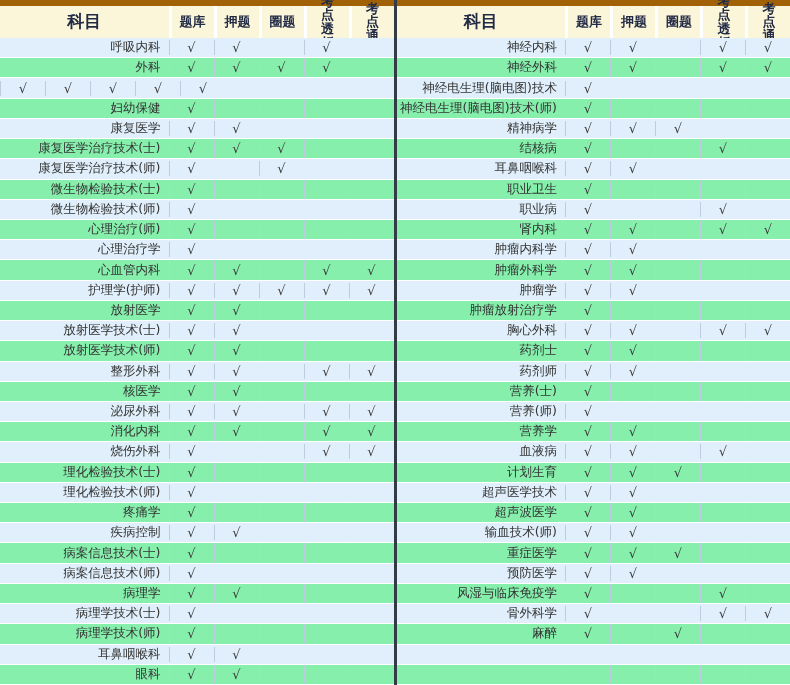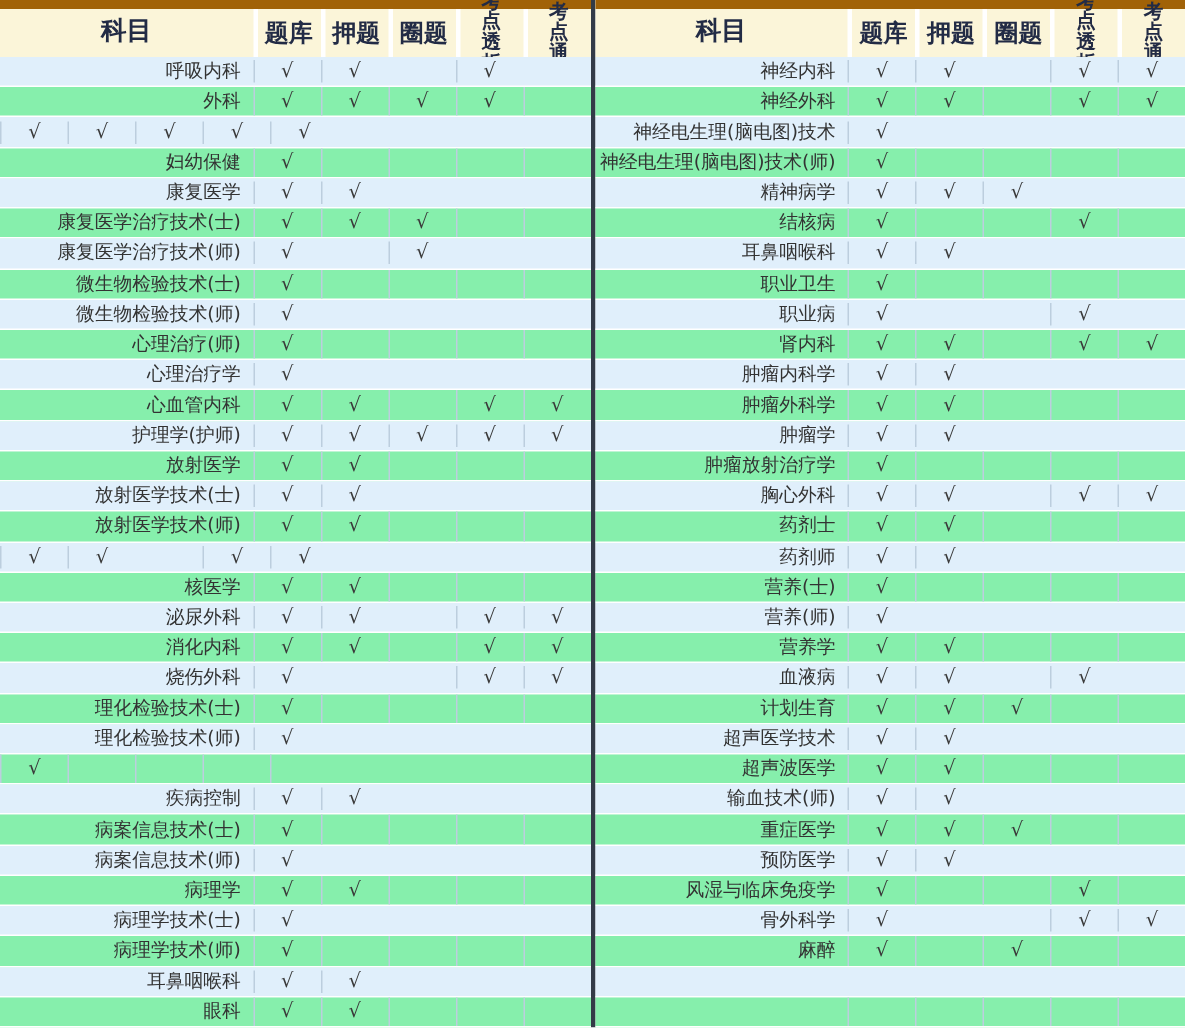--- a/index.html
+++ b/index.html
@@ -27,21 +27,21 @@
     background: #FBF5D9;
     border-top: 6px solid #a16207;
     align-items: stretch;
   }
   .th {
     display: flex;
     align-items: center;
     justify-content: center;
     color: #222b45;
     font-weight: bold;
-    font-size: 16px;
+    font-size: 13px;
     text-align: center;
     line-height: 1.05;
   }
   .th + .th { border-left: 3px solid #ffffff; }
   .th-subject { flex: 1; font-size: 17px; }
   .th-val { width: 45px; }
   .th-2line { font-size: 13px; padding: 0 12px; }
   .tbody {
     flex: 1;
     display: flex;
@@ -213,20 +213,21 @@
         </div>
         <div class="row even">
           <div class="cell subject">放射医学技术(师)</div>
           <div class="cell val">√</div>
           <div class="cell val">√</div>
           <div class="cell val"></div>
           <div class="cell val"></div>
           <div class="cell val"></div>
         </div>
         <div class="row odd">
+          <div class="cell subject">整形外科</div>
           <div class="cell val">√</div>
           <div class="cell val">√</div>
           <div class="cell val"></div>
           <div class="cell val">√</div>
           <div class="cell val">√</div>
         </div>
         <div class="row even">
           <div class="cell subject">核医学</div>
           <div class="cell val">√</div>
           <div class="cell val">√</div>
@@ -268,20 +269,21 @@
         </div>
         <div class="row odd">
           <div class="cell subject">理化检验技术(师)</div>
           <div class="cell val">√</div>
           <div class="cell val"></div>
           <div class="cell val"></div>
           <div class="cell val"></div>
           <div class="cell val"></div>
         </div>
         <div class="row even">
+          <div class="cell subject">疼痛学</div>
           <div class="cell val">√</div>
           <div class="cell val"></div>
           <div class="cell val"></div>
           <div class="cell val"></div>
           <div class="cell val"></div>
         </div>
         <div class="row odd">
           <div class="cell subject">疾病控制</div>
           <div class="cell val">√</div>
           <div class="cell val">√</div>

